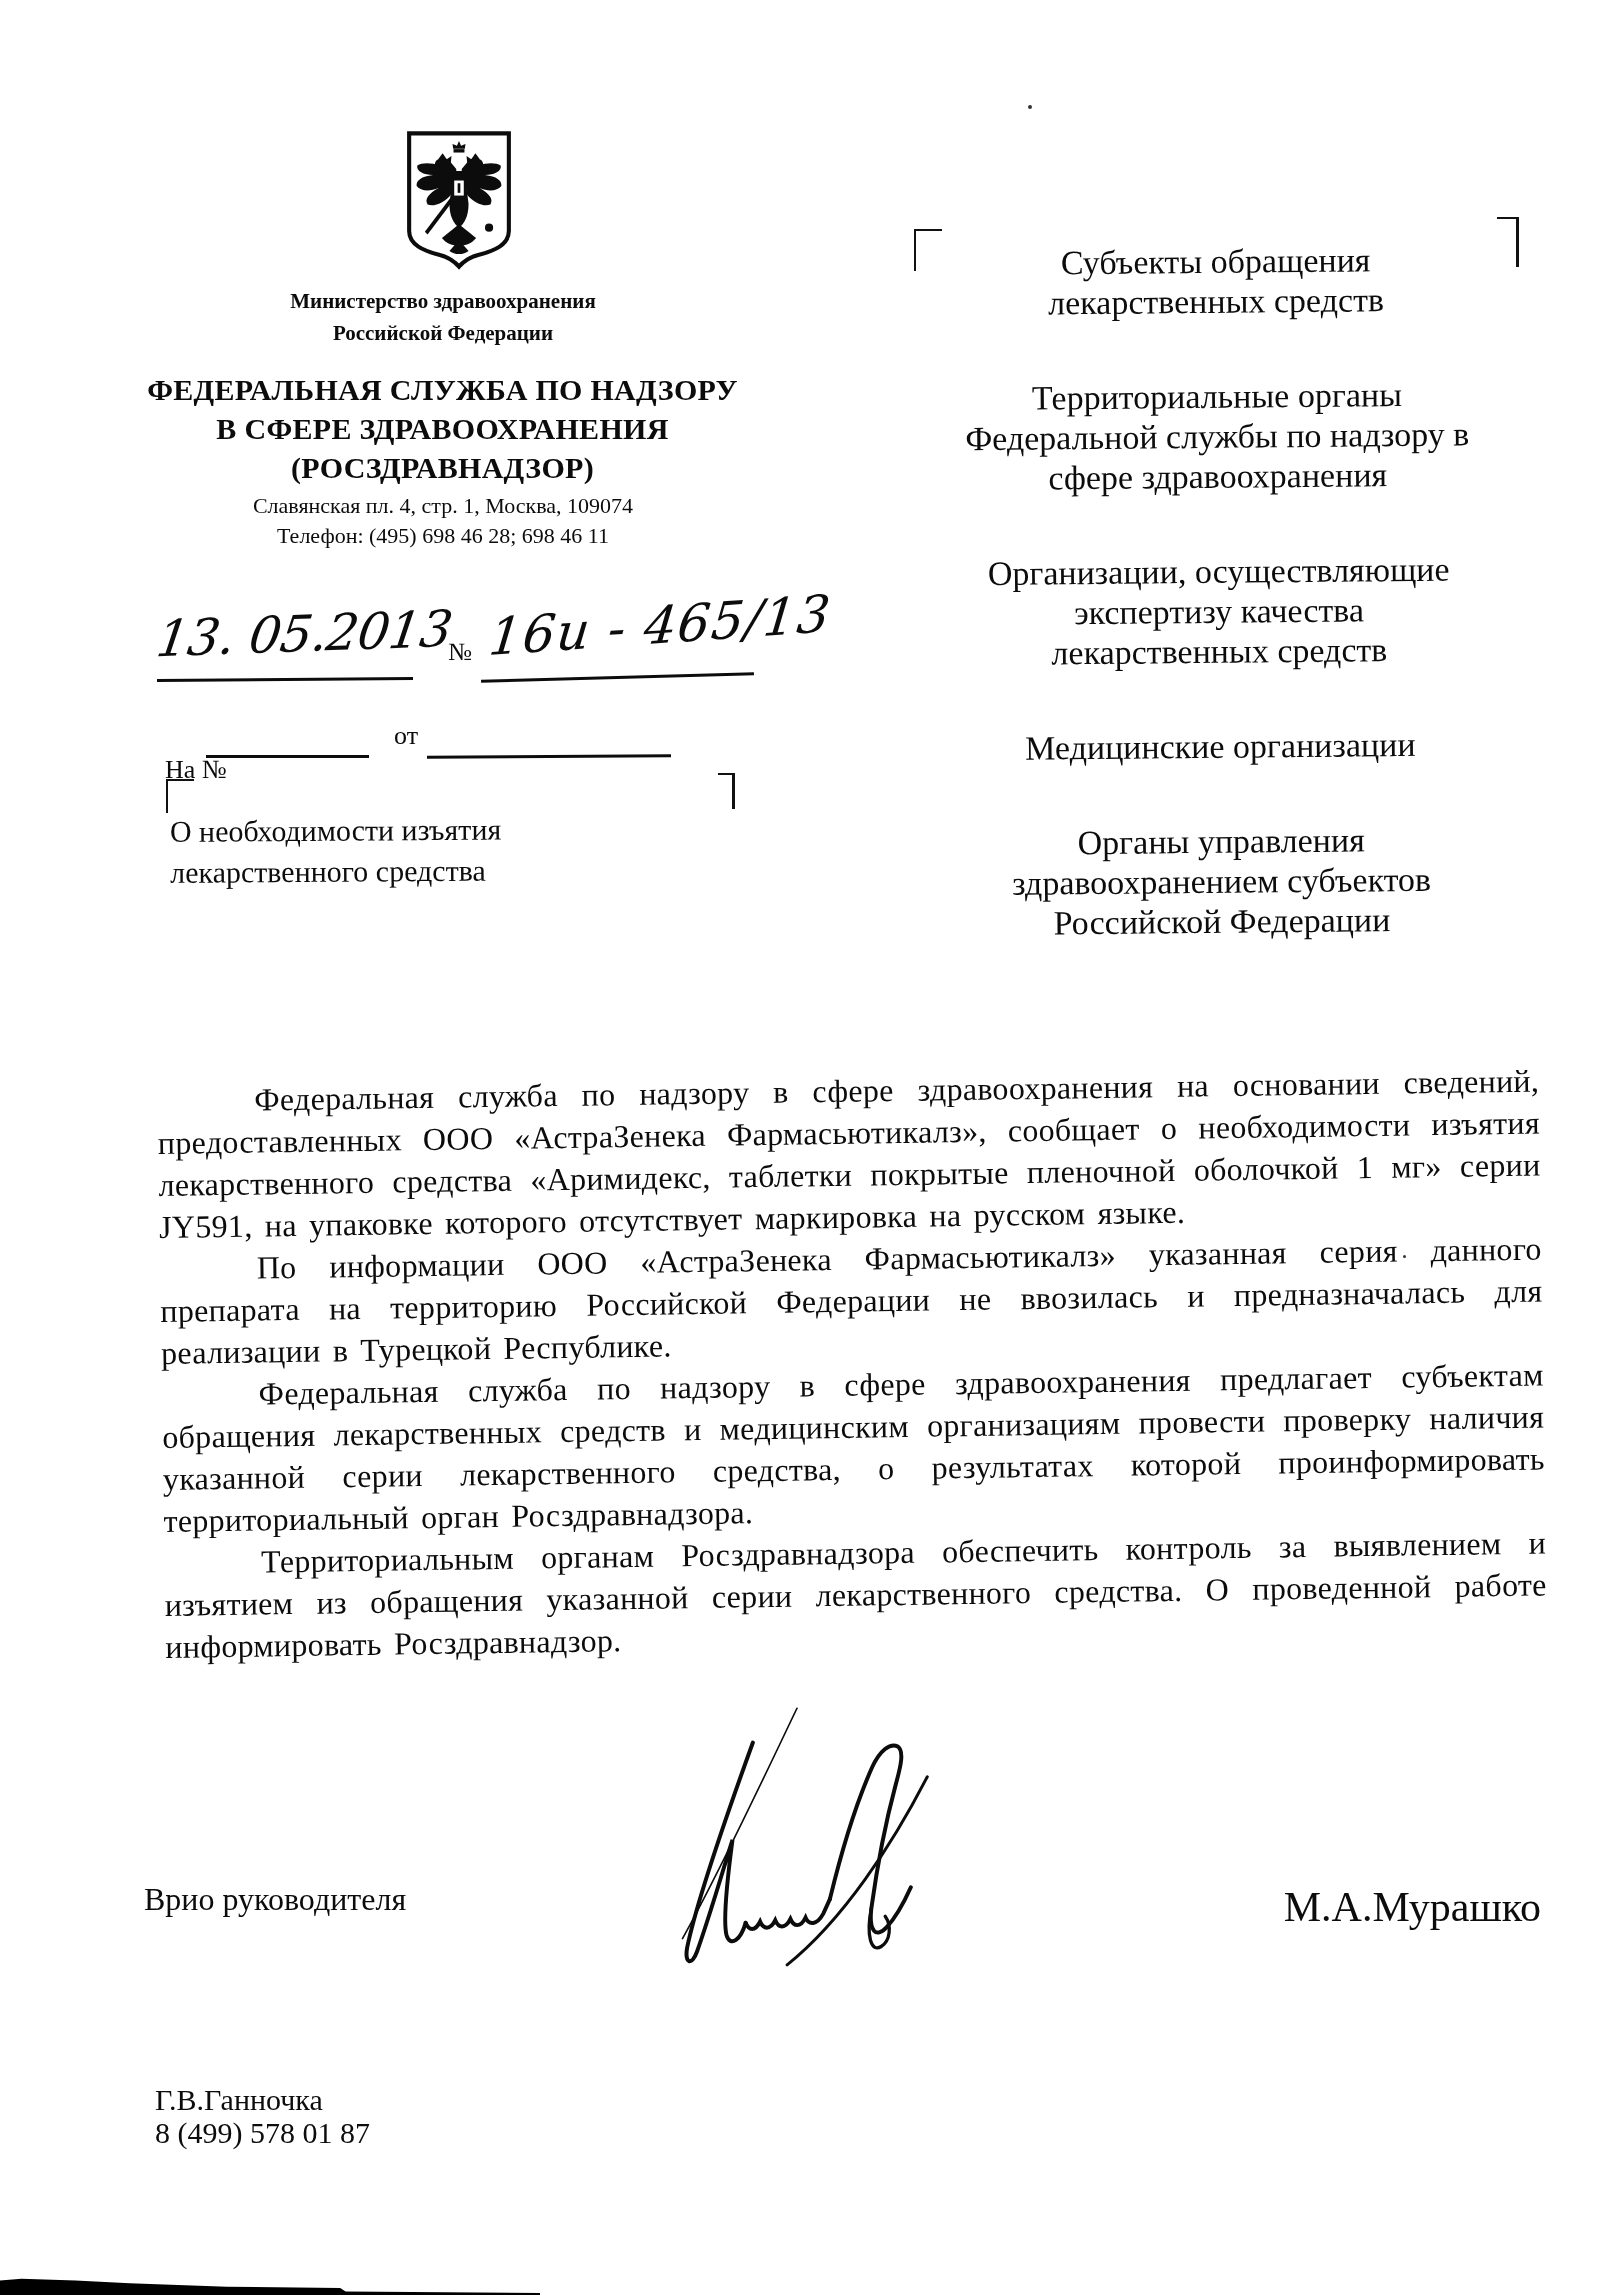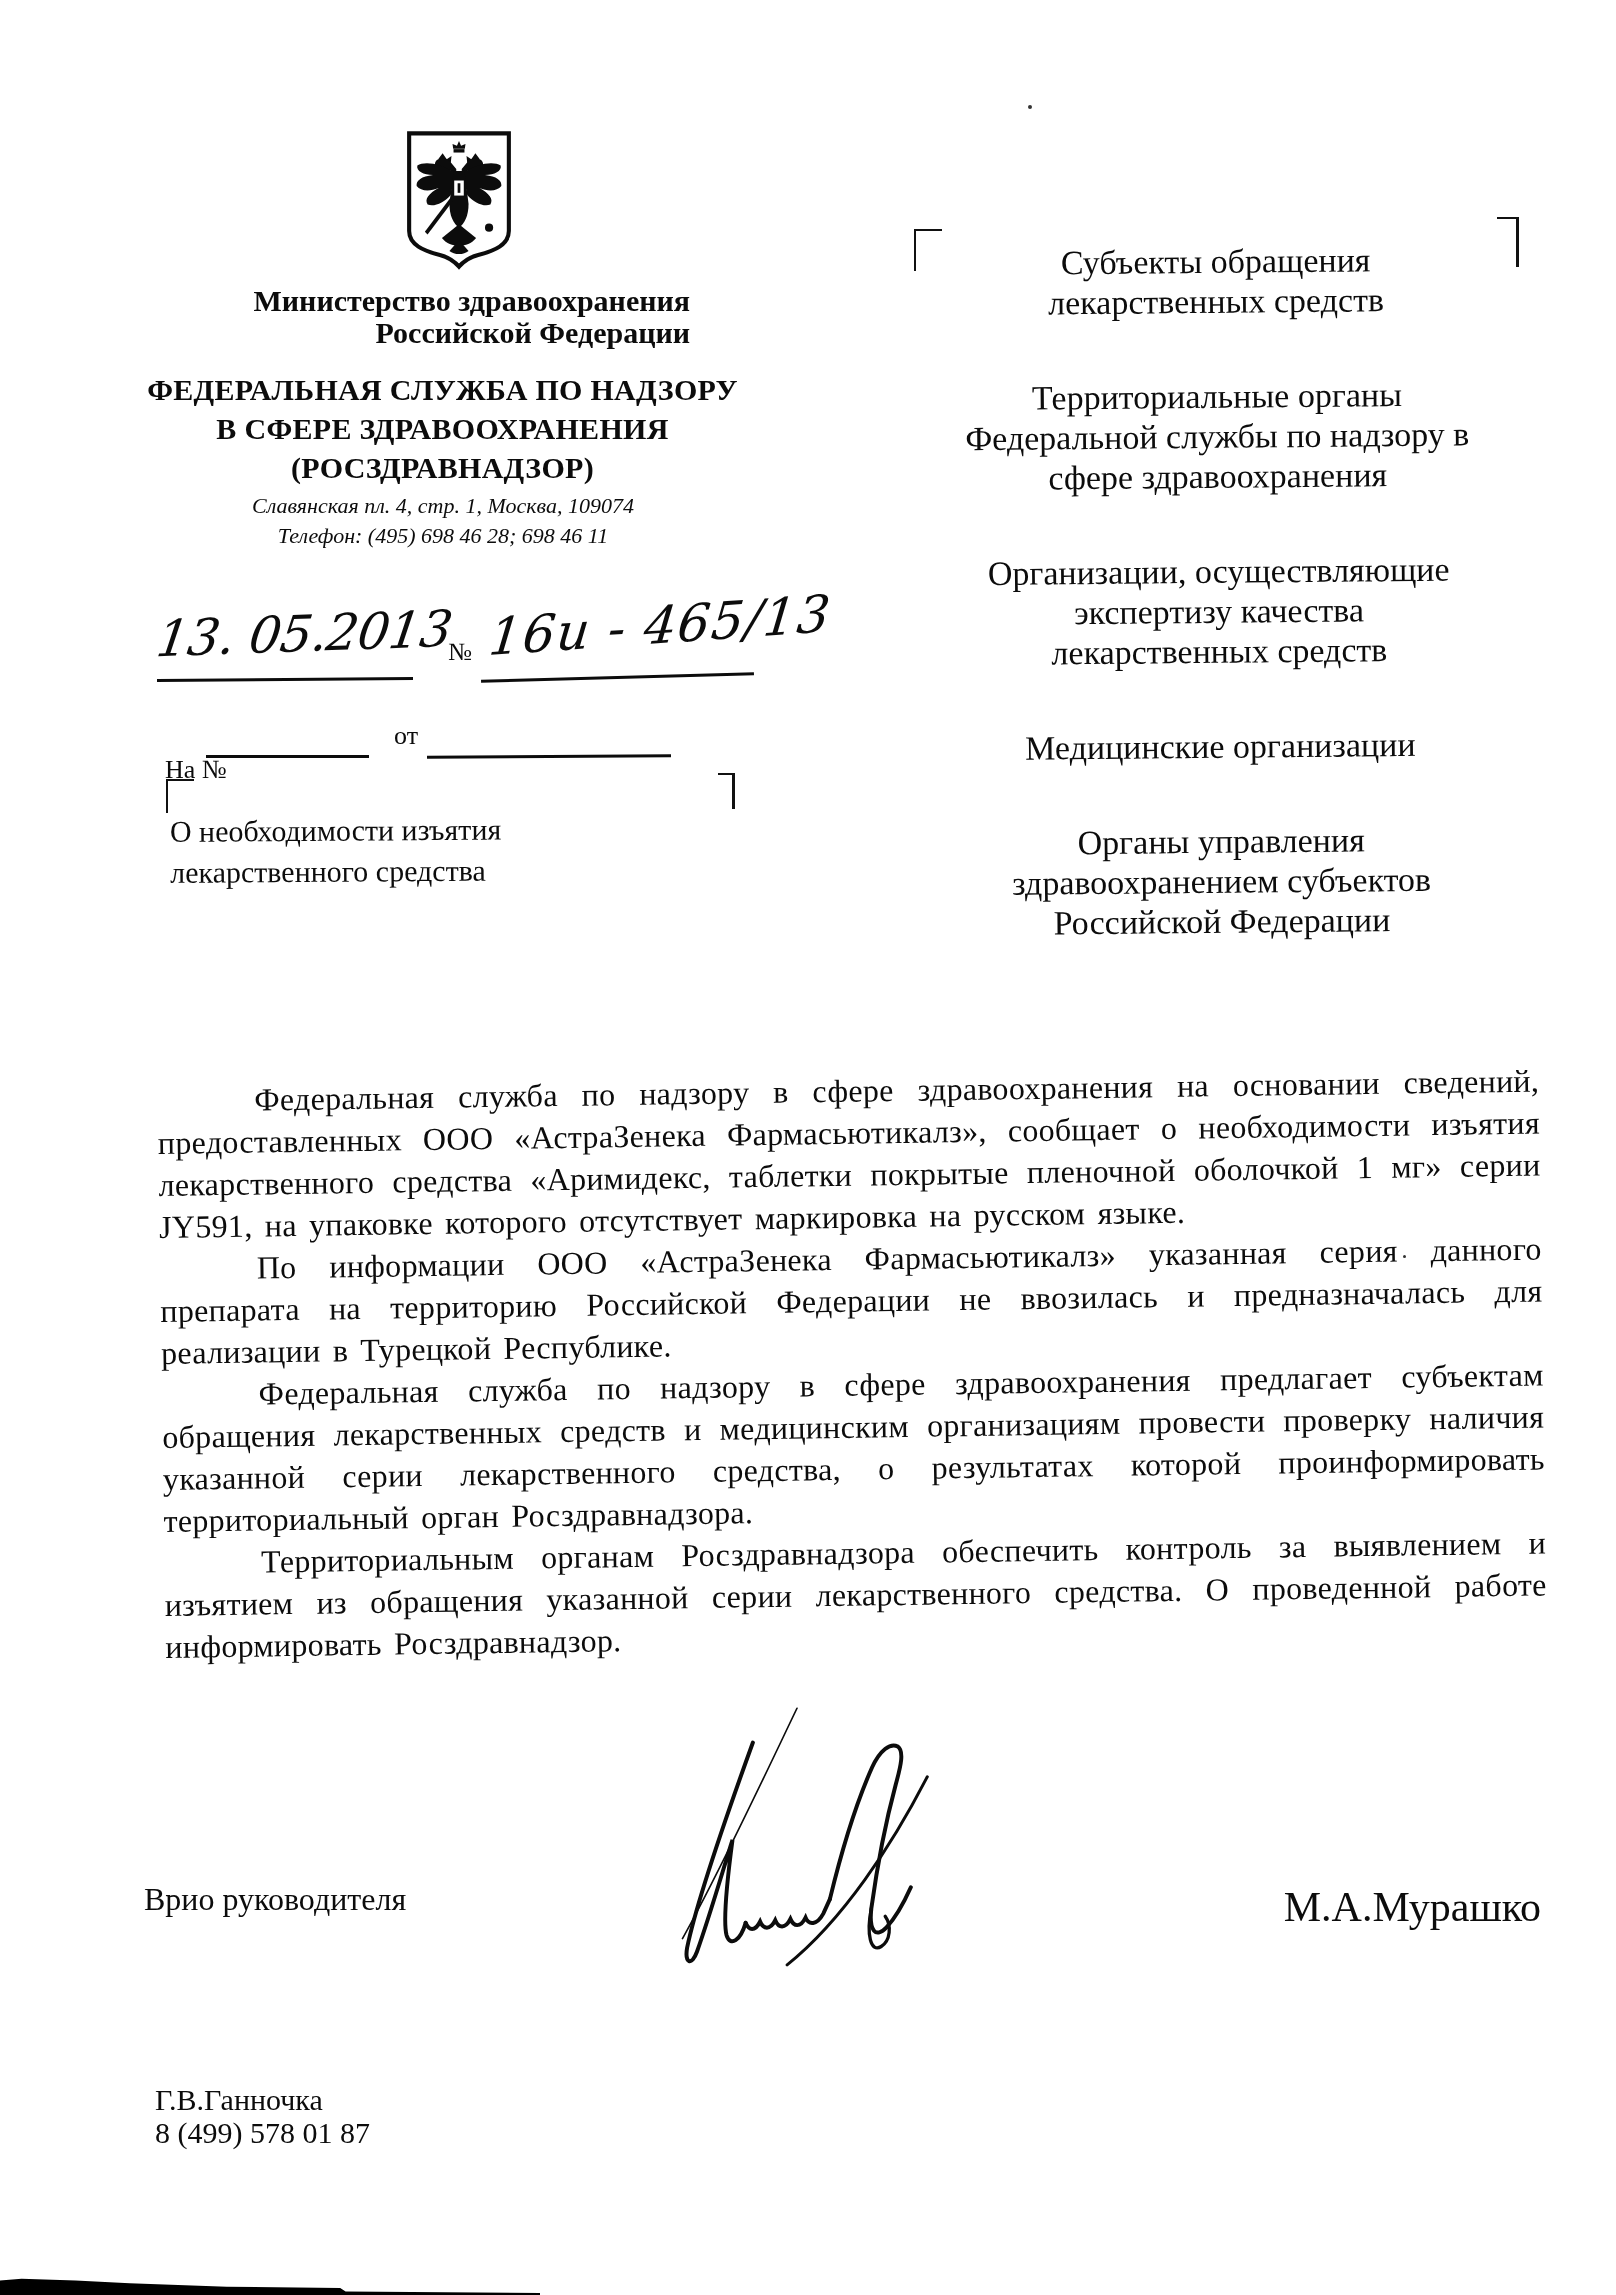--- a/index.html
+++ b/index.html
@@ -9,30 +9,30 @@
     width:1616px; height:2295px;
     background:#ffffff;
     overflow:hidden;
     color:#0c0c0c;
     font-family:"Liberation Serif","DejaVu Serif",serif;
   }
   
   .emblem { position:absolute; left:403px; top:130px; width:112px; height:140px; }
   .ministry {
     position:absolute; left:196px; top:285px; width:494px;
-    text-align:right; font-weight:bold; font-size:30px; line-height:32px;
+    text-align:center; font-weight:bold; font-size:21px; line-height:32px;
   }
   .service {
     position:absolute; left:138px; top:370px; width:609px;
     text-align:center; font-weight:bold; font-size:30px; line-height:39px;
     letter-spacing:0.3px;
   }
   .org-address {
     position:absolute; left:196px; top:491px; width:494px;
-    text-align:center; font-size:22px; line-height:30px;font-style:italic;
+    text-align:center; font-size:22px; line-height:30px;
   }
   
   .hand {
     font-family:"DejaVu Serif",serif; font-style:italic;
     white-space:nowrap;
   }
   .hand-date {
     position:absolute; left:157px; top:605px; font-size:50px;
     transform:rotate(-2deg) skewX(-10deg); letter-spacing:-0.7px;
   }

